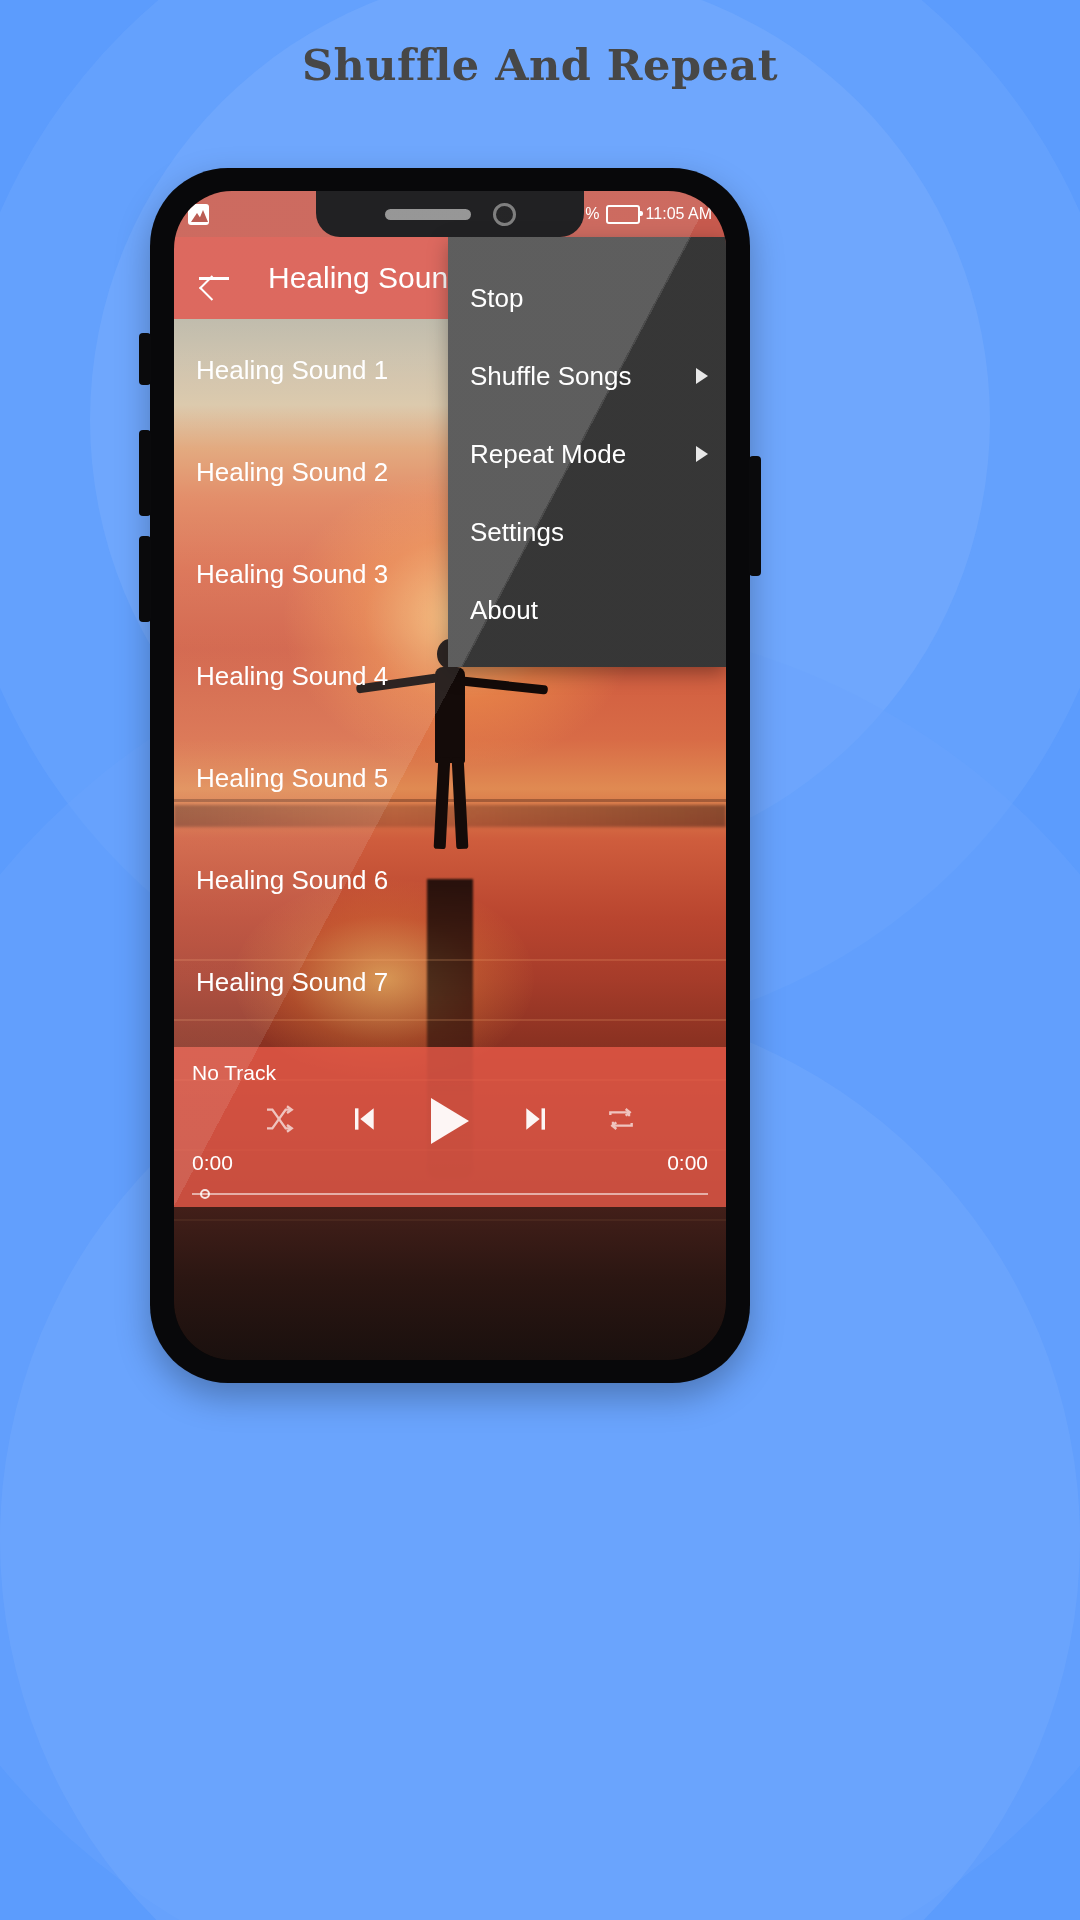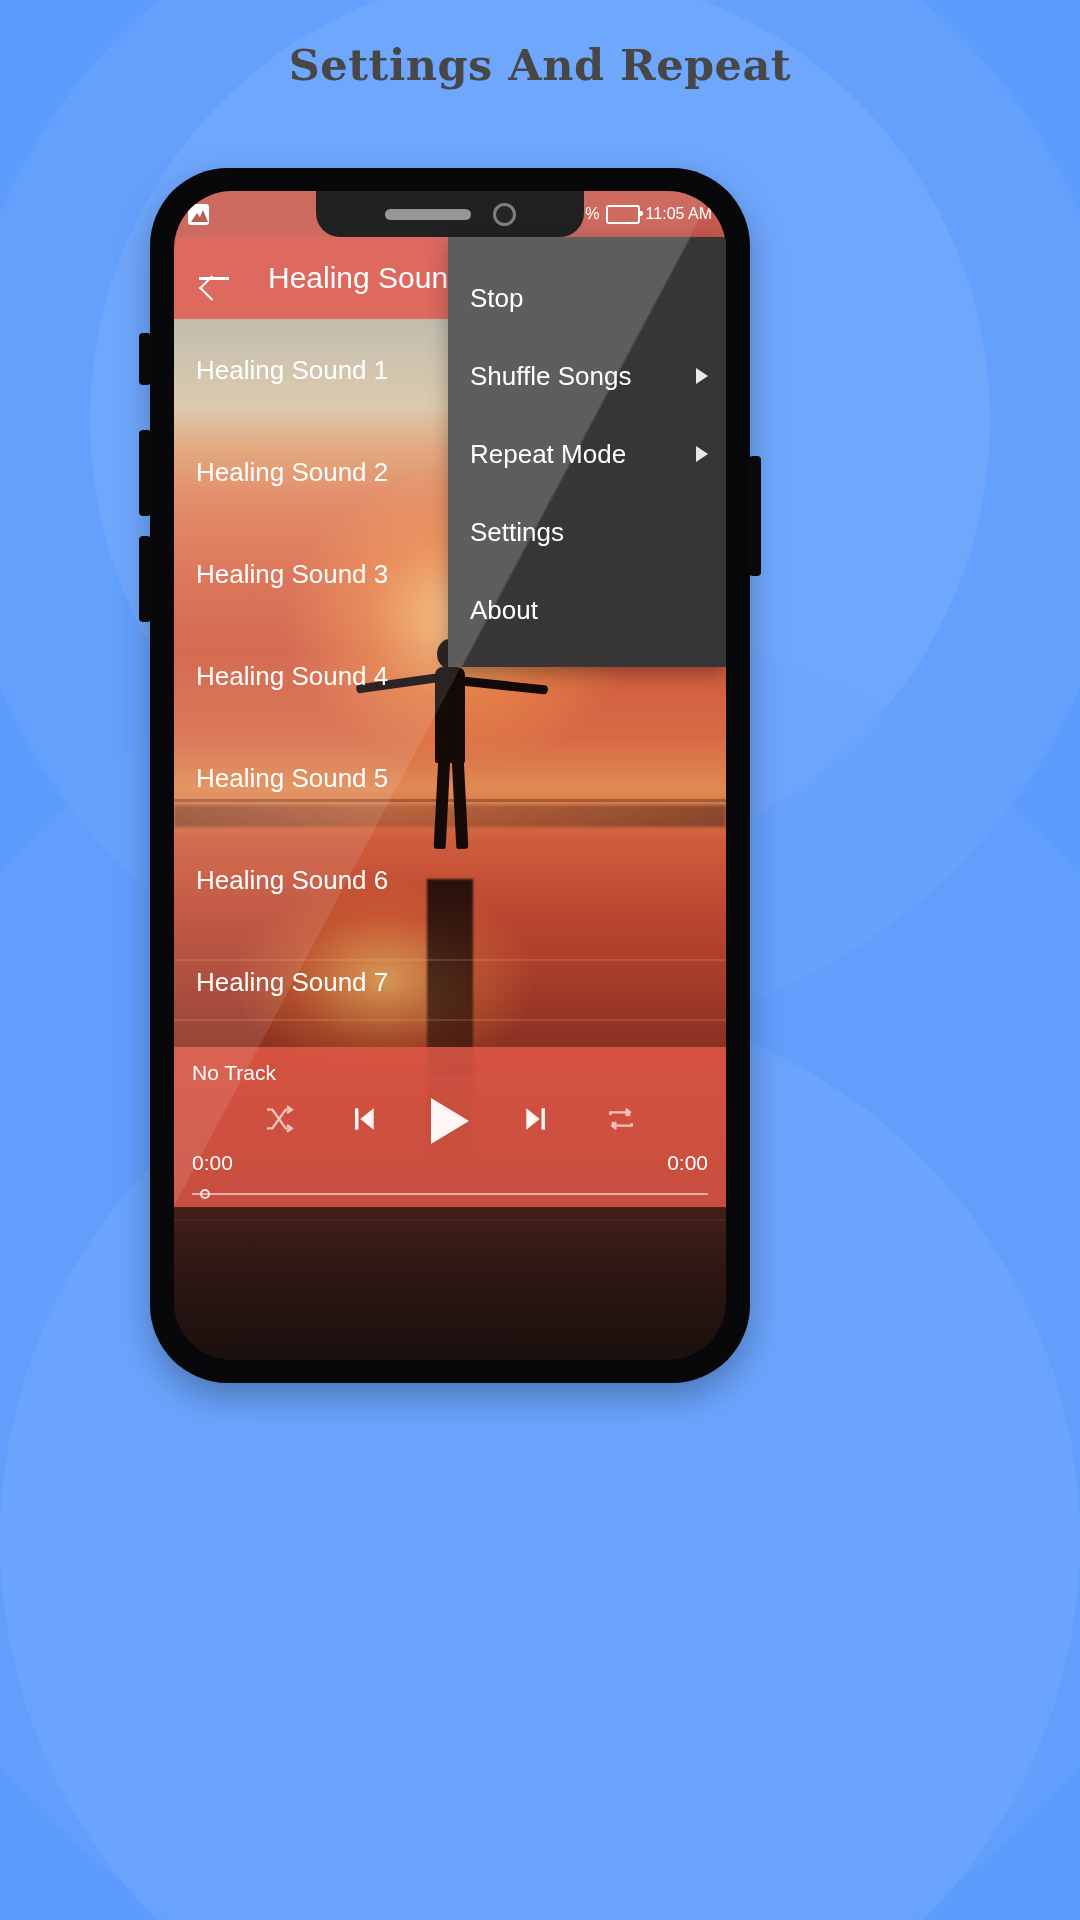--- a/index.html
+++ b/index.html
@@ -212,21 +212,21 @@
   }
 </style>
 </head>
 <body>
 
 <div class="bg-circle bg-c1"></div>
 <div class="bg-circle bg-c2"></div>
 <div class="bg-circle bg-c3"></div>
 <div class="bg-circle bg-c4"></div>
 
-<div class="page-title">Settings And Repeat</div>
+<div class="page-title">Shuffle And Repeat</div>
 
 <div class="phone">
   <div class="btn-side btn-mute"></div>
   <div class="btn-side btn-vup"></div>
   <div class="btn-side btn-vdn"></div>
   <div class="btn-side btn-pwr"></div>
 
   <div class="screen">
 
     <div class="content">

